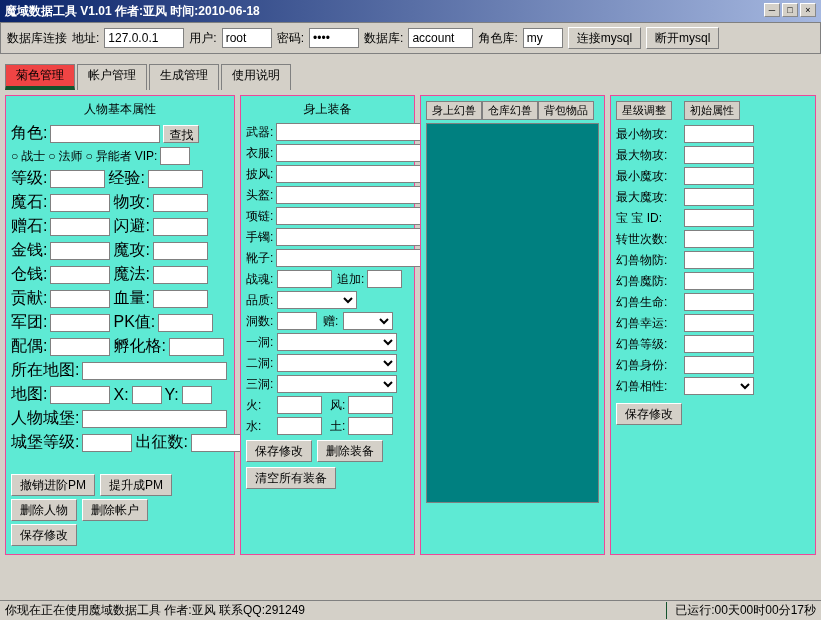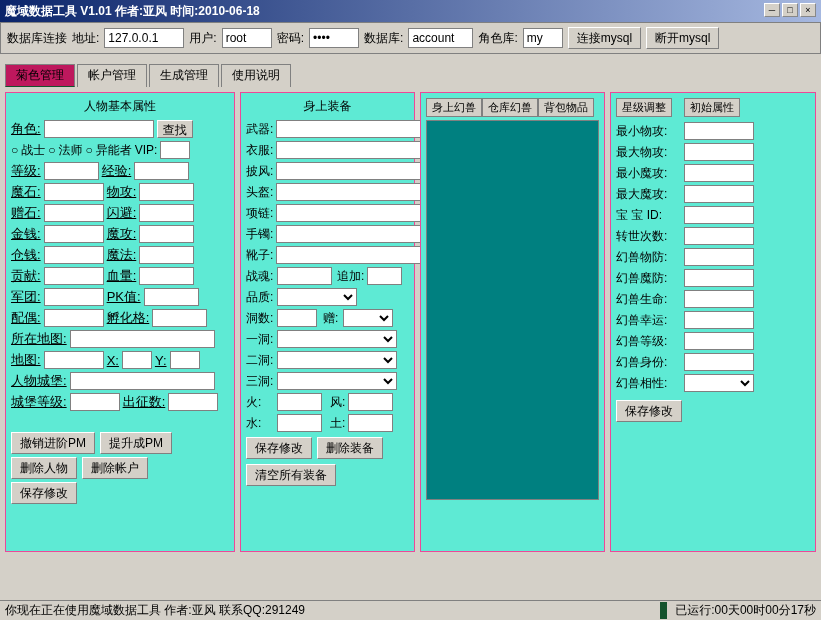--- a/index.html
+++ b/index.html
@@ -55,22 +55,22 @@
     }
     .tab {
       border: 1px solid #808080;
       border-bottom: none;
       padding: 2px 10px;
       background: #d4d0c8;
       cursor: pointer;
       margin-right: 2px;
     }
     .tab.active {
-      background: #be185d;
-      border-bottom: 1px solid #14532d;
+      background: #ef4444;
+      border-bottom: 4px solid #14532d;
       position: relative;
       z-index: 1;
     }
 
     .panels-container {
       display: flex;
       gap: 5px;
       height: 460px;
     }
 
@@ -90,21 +90,21 @@
       margin-bottom: 5px;
       font-size: 12px;
     }
 
     .form-row {
       display: flex;
       align-items: center;
       margin-bottom: 3px;
       gap: 3px;
     }
-    .form-label { white-space: nowrap; font-size: 13px; text-decoration: underline; }
+    .form-label { white-space: nowrap; font-size: 16px; }
     .form-input {
       border: 1px solid #808080;
       background: white;
       height: 18px;
       padding: 0 2px;
       font-size: 12px;
     }
 
     .radio-row {
       display: flex;
@@ -202,21 +202,21 @@
       height: 20px;
       background: #d4d0c8;
       border-top: 1px solid #808080;
       display: flex;
       align-items: center;
       padding: 0 5px;
       font-size: 12px;
     }
     .status-left { flex: 1; }
     .status-right {
-      border-left: 7px solid #14532d;
+      border-left: 1px solid #14532d;
       padding-left: 8px;
       white-space: nowrap;
     }
   </style>
 </head>
 <body>
 
 <div class="title-bar">
   <span class="title-bar-text">魔域数据工具 V1.01  作者:亚风  时间:2010-06-18</span>
   <div class="title-bar-buttons">

